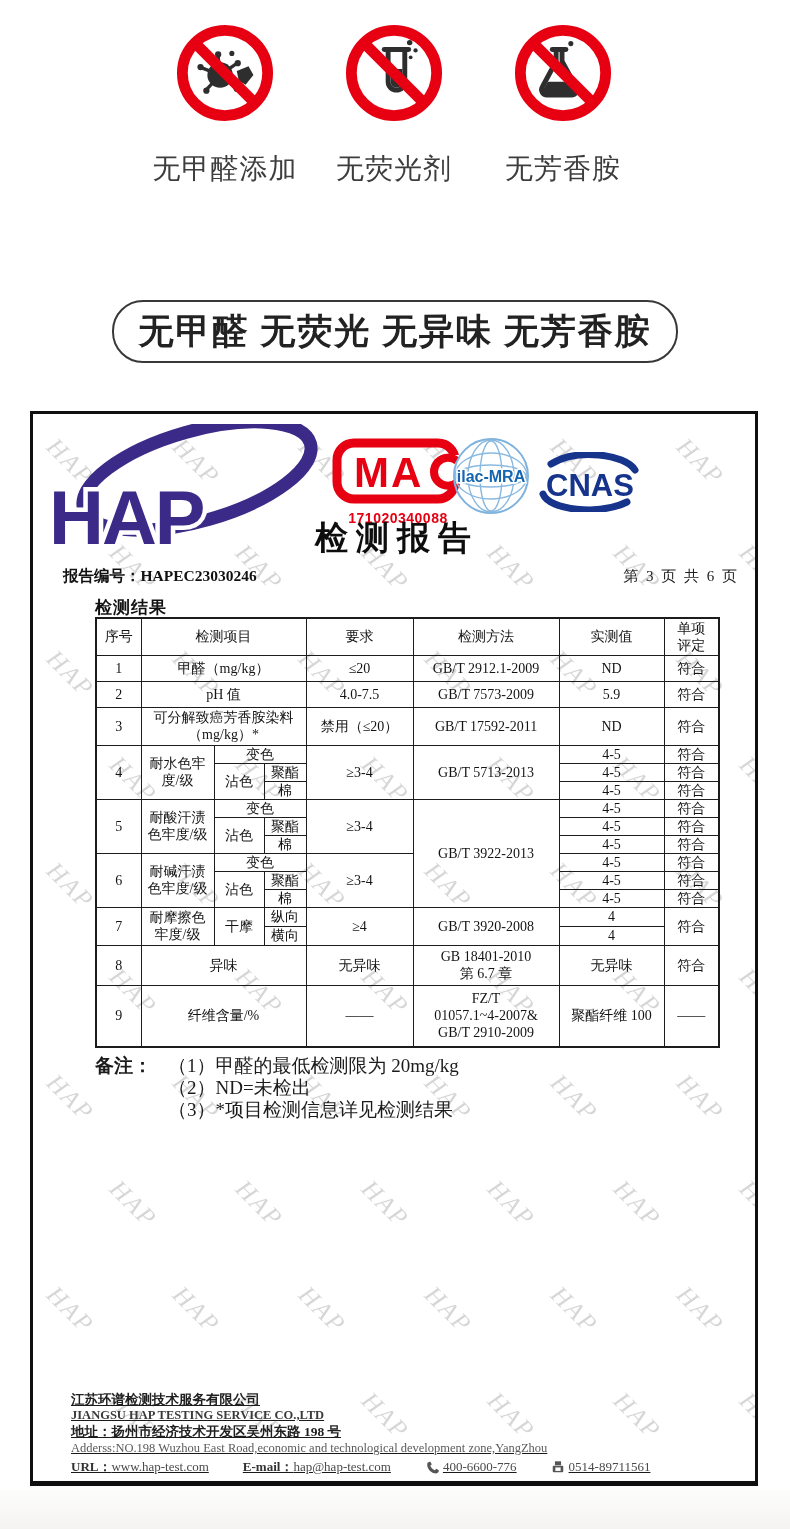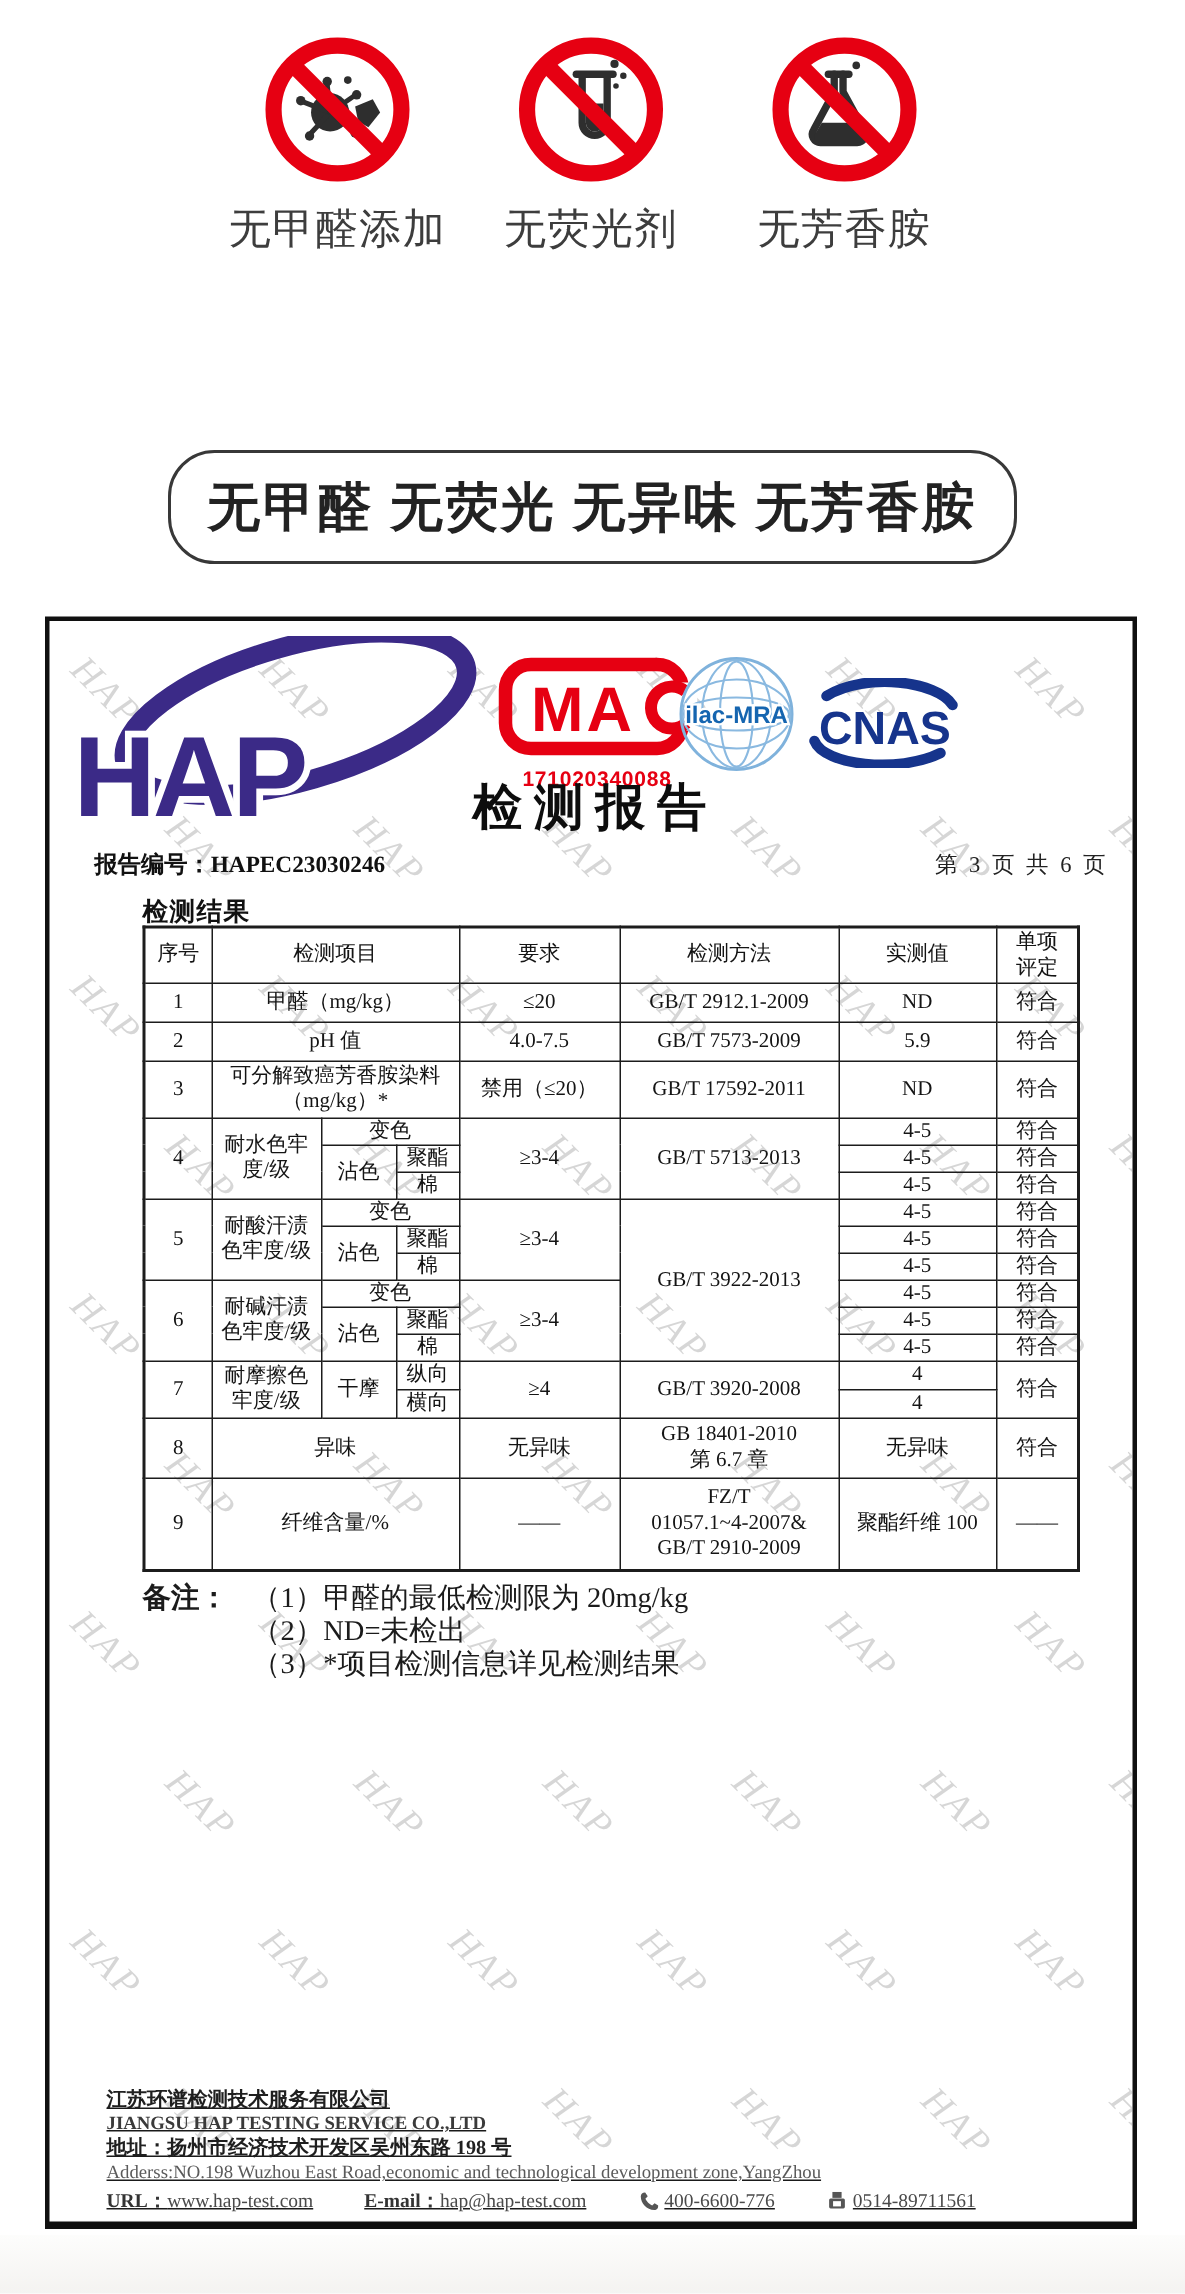--- a/index.html
+++ b/index.html
@@ -4,23 +4,23 @@
 <style>
   html,body{margin:0;padding:0;}
   body{
     width:790px;height:1529px;position:relative;overflow:hidden;background:#ffffff;
     font-family:"Liberation Serif","DejaVu Serif",serif;color:#1a1a1a;
   }
   
   .badges{position:absolute;top:24px;left:150px;width:488px;display:flex;justify-content:space-between;}
   .badge{width:150px;display:flex;flex-direction:column;align-items:center;}
   .badge svg{width:98px;height:98px;display:block;}
-  .badge-label{margin-top:12px;font-size:28px;color:#3d3d3d;letter-spacing:1px;white-space:nowrap;}
-  
-  .headline-box{position:absolute;top:300px;left:112px;width:566px;height:76px;border:2px solid #383838;
+  .badge-label{margin-top:28px;font-size:28px;color:#3d3d3d;letter-spacing:1px;white-space:nowrap;}
+  
+  .headline-box{position:absolute;top:300px;left:112px;width:566px;height:63px;border:2px solid #383838;
     border-radius:31px;box-sizing:border-box;display:flex;align-items:center;justify-content:center;}
   .headline-text{font-size:35px;font-weight:bold;color:#222;letter-spacing:2px;white-space:nowrap;}
   
   .report{position:absolute;top:411px;left:30px;width:728px;height:1075px;background:#fff;
     border:3px solid #101010;border-bottom-width:5px;box-sizing:border-box;overflow:hidden;}
   .wm-layer{position:absolute;inset:0;z-index:0;pointer-events:none;}
   .wm{position:absolute;font-style:italic;font-size:25px;letter-spacing:2px;color:rgba(120,120,120,0.30);
     transform:rotate(45deg);font-family:"Liberation Serif",serif;white-space:nowrap;}
   .report-content{position:relative;z-index:1;width:100%;height:100%;}
   

